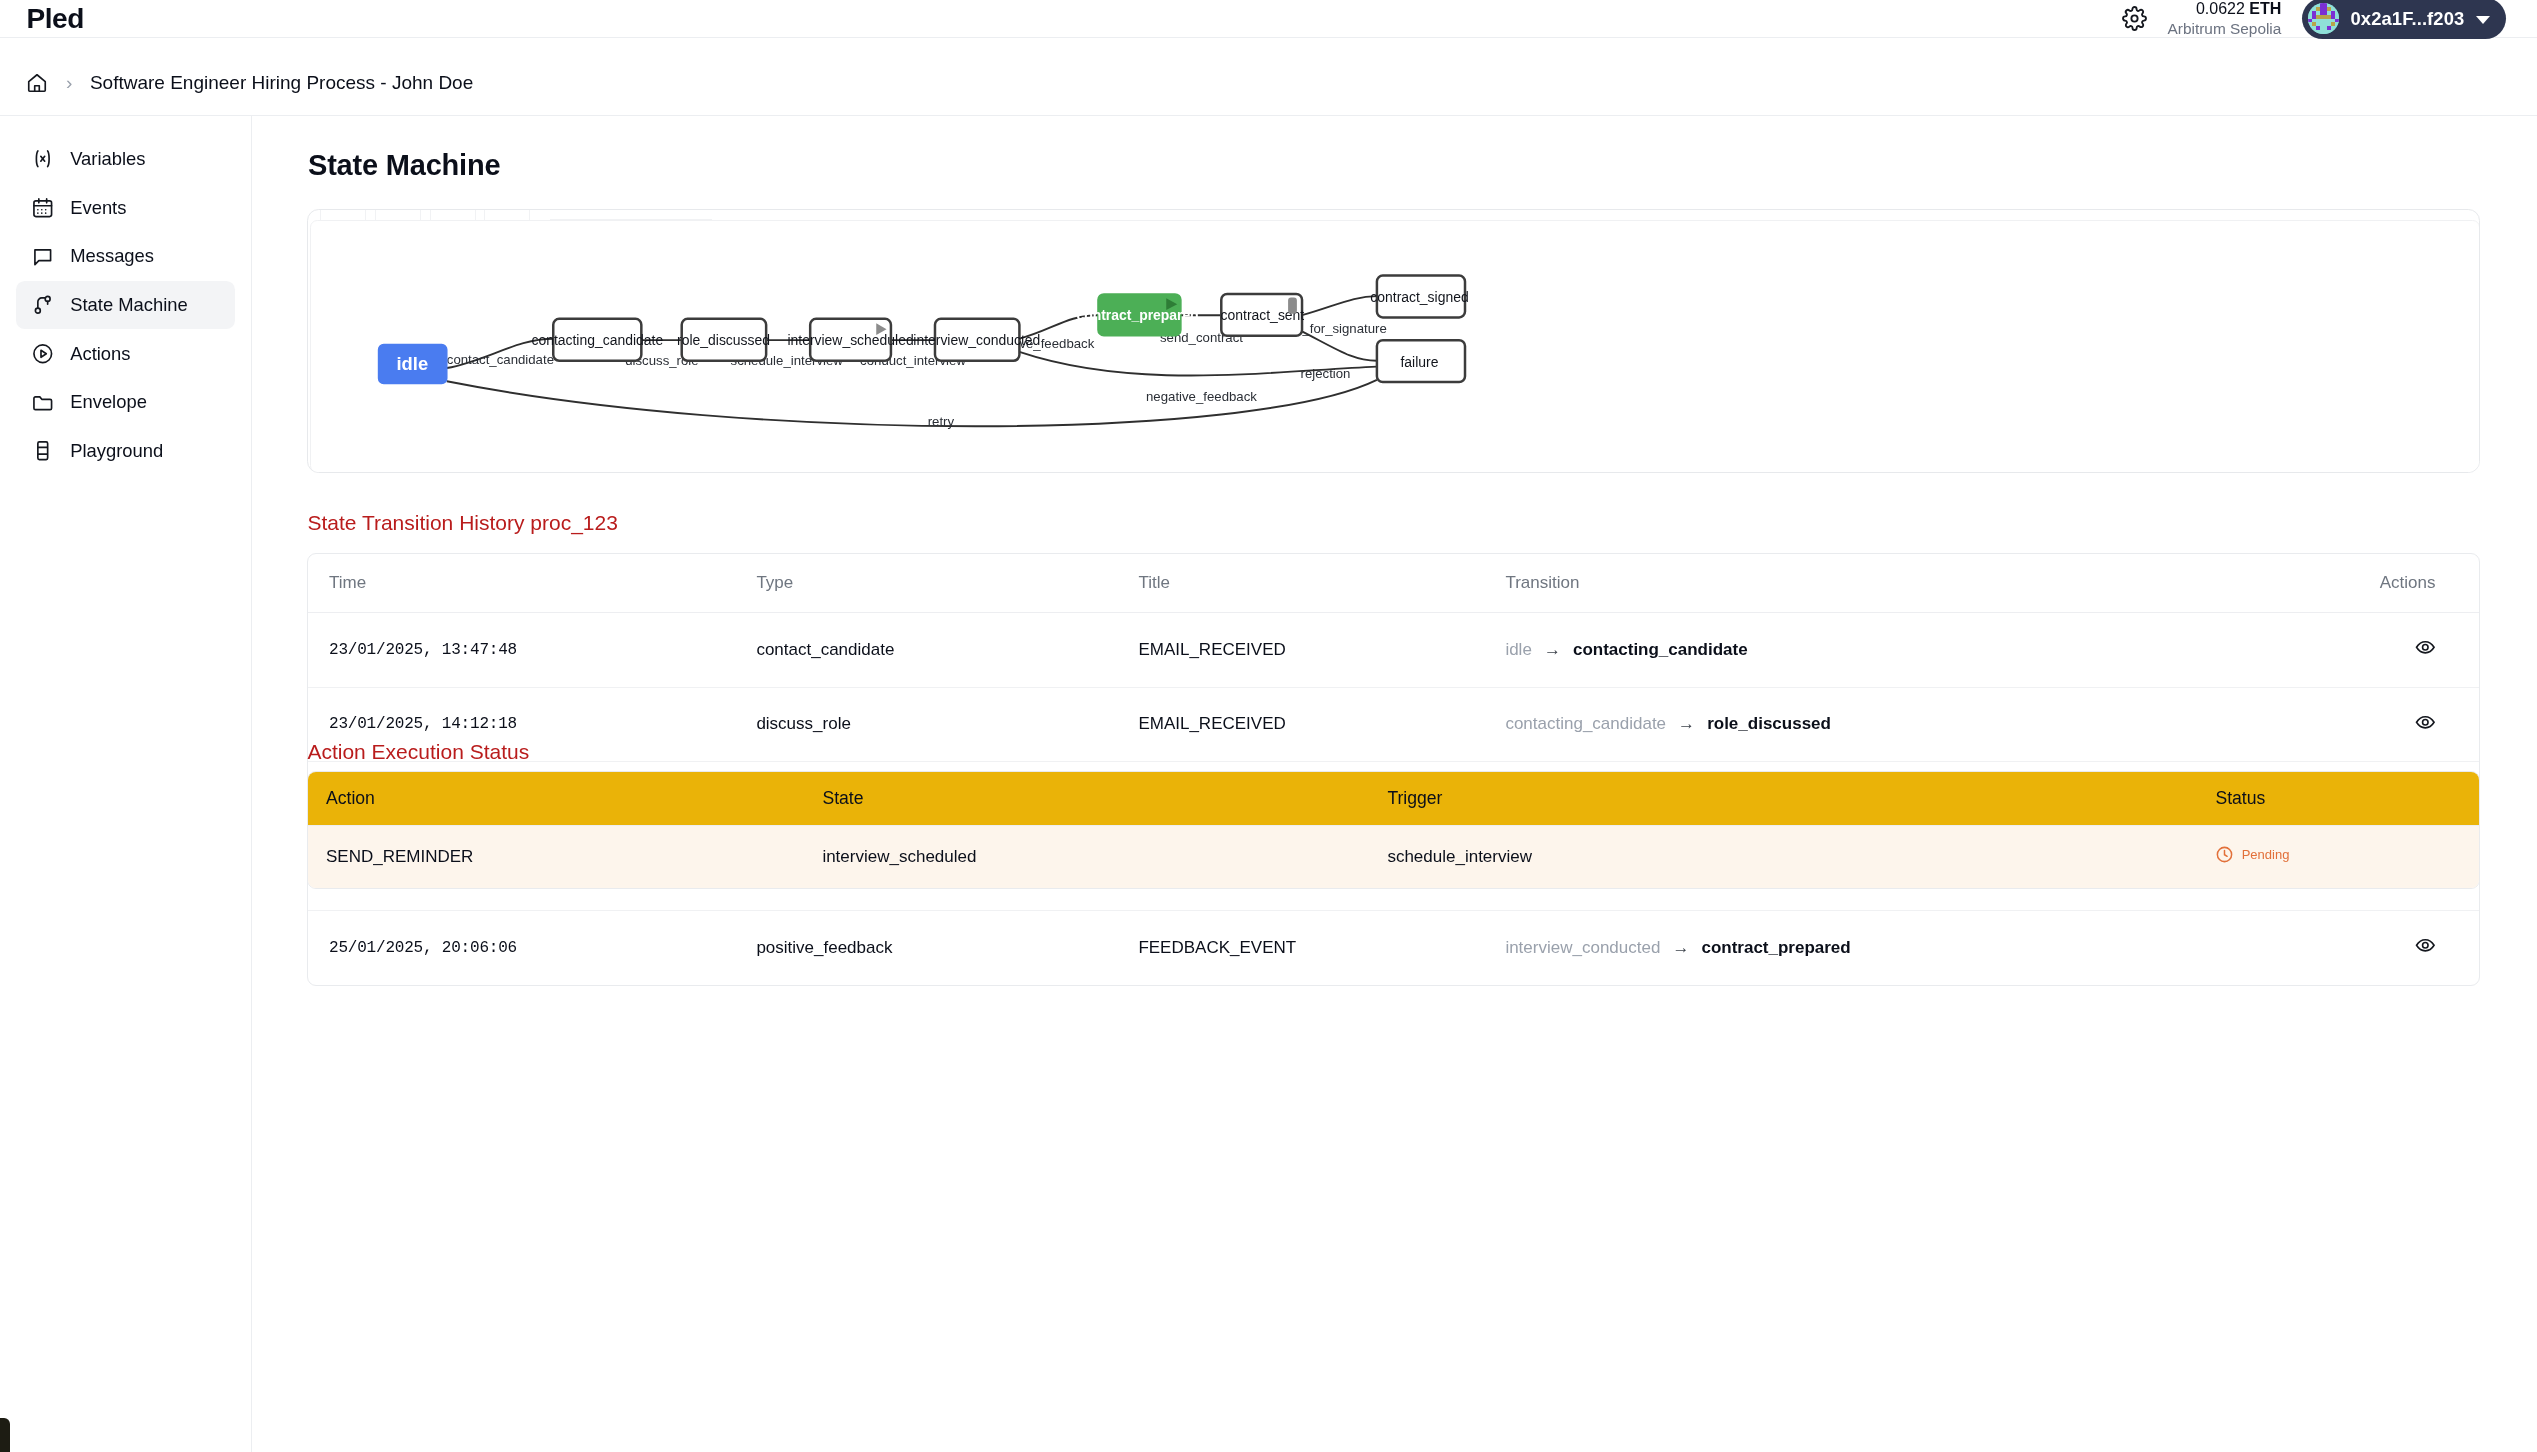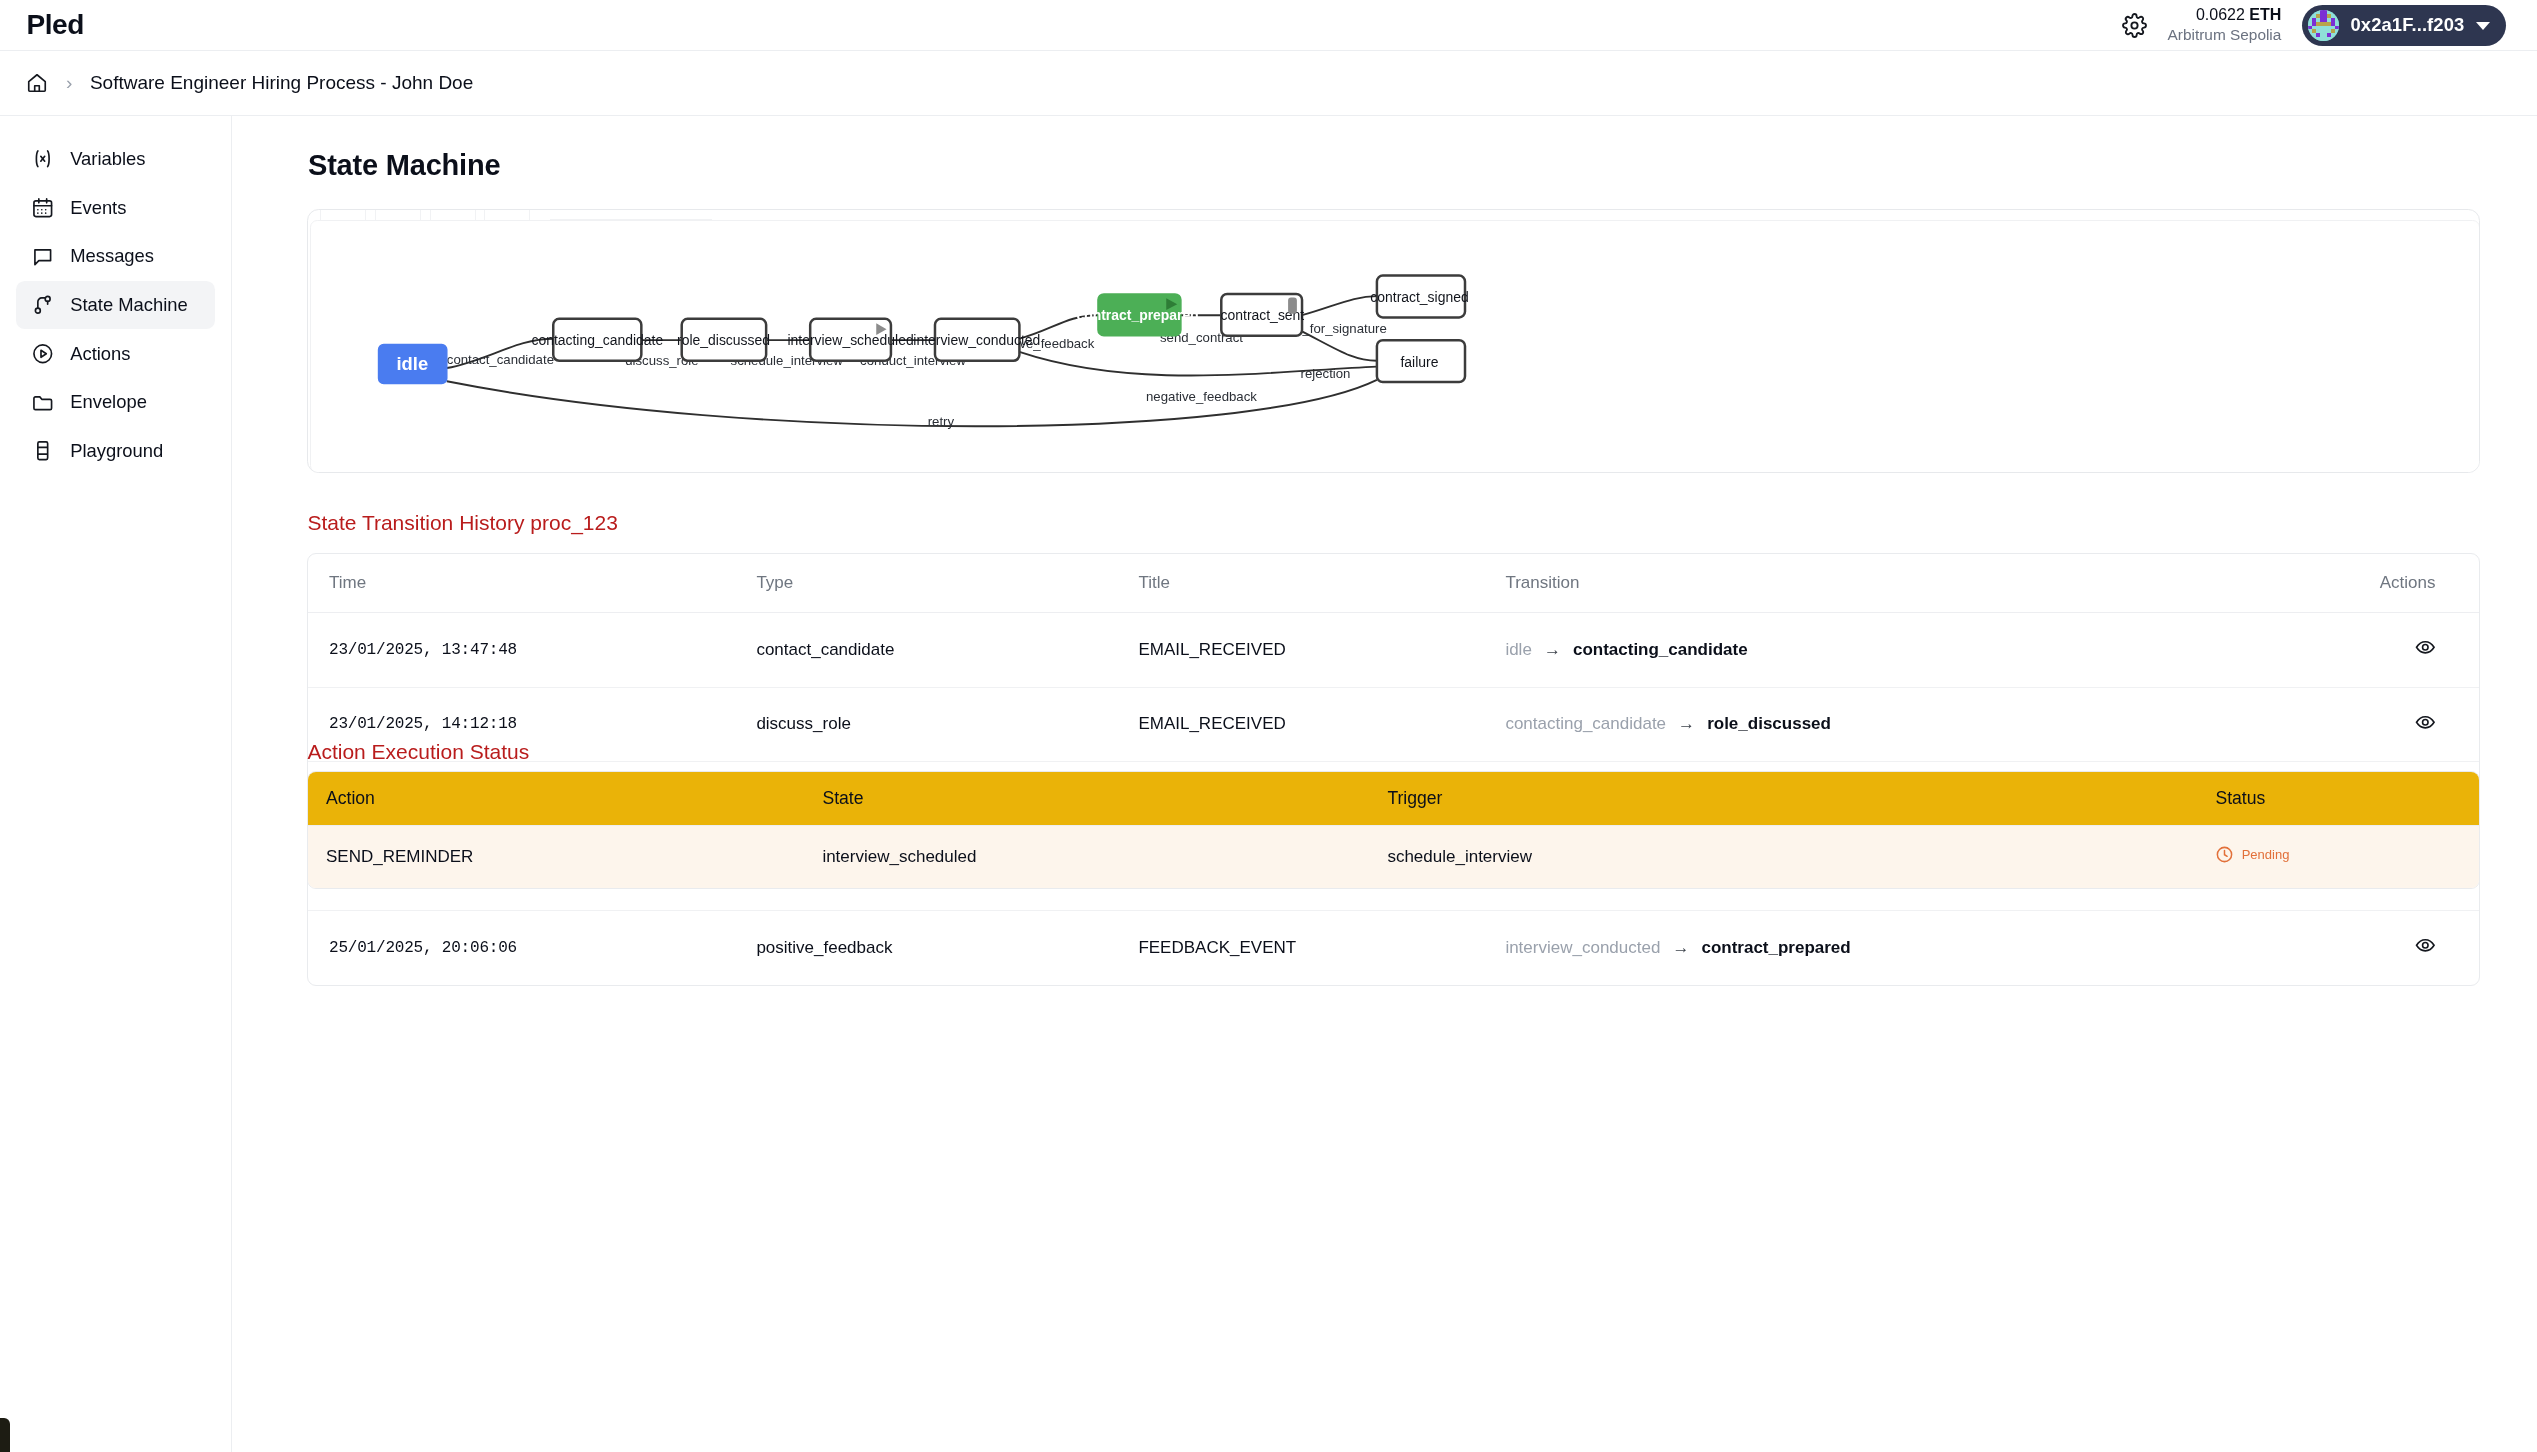--- a/index.html
+++ b/index.html
@@ -6,21 +6,21 @@
   html, body {
     width: 2538px; height: 1452px;
     background: #ffffff;
     font-family: "Liberation Sans", sans-serif;
     color: #0b0f1a;
     overflow: hidden;
   }
 
   
   .topbar {
-    position: absolute; top: 0; left: 0; width: 2538px; height: 51px;
+    position: absolute; top: 0; left: 0; width: 2538px; height: 38px;
     display: flex; align-items: center; justify-content: space-between;
     padding: 0 32px 0 26.4px;
     border-bottom: 0.7px solid #eceef1;
     background: #fff;
   }
   .brand { font-size: 28px; font-weight: 700; letter-spacing: -0.4px; color: #0b0f1a; }
   .topbar-right { display: flex; align-items: center; gap: 20.6px; }
   .gear-icon { width: 25px; height: 25px; display: block; }
   .balance { text-align: right; line-height: 1.25; }
   .balance-amount { font-size: 16px; font-weight: 400; color: #0b0f1a; }
@@ -44,21 +44,21 @@
     position: absolute; top: 51px; left: 0; width: 2538px; height: 65px;
     display: flex; align-items: center; gap: 17.6px; padding-left: 26.4px;
     border-bottom: 0.7px solid #eceef1; background: #fff;
   }
   .home-icon { width: 22px; height: 22px; display: block; }
   .crumb-sep { color: #9aa1ac; font-size: 19px; }
   .crumb-text { font-size: 19px; color: #0b0f1a; }
 
   
   .sidebar {
-    position: absolute; top: 116px; left: 0; width: 232px; height: 1336px;
+    position: absolute; top: 116px; left: 0; width: 252px; height: 1336px;
     border-right: 0.7px solid #eceef1; background: #fff; padding: 19px 16px 0 16px;
   }
   .nav-item {
     display: flex; align-items: center; gap: 16px;
     height: 48px; padding: 0 14.7px; border-radius: 8.8px;
     font-size: 18.4px; color: #0b0f1a; cursor: pointer; margin-bottom: 0.7px;
   }
   .nav-item.active { background: #f3f4f6; }
   .nav-ico { width: 23.5px; height: 23.5px; flex: none; display: block; }
 

